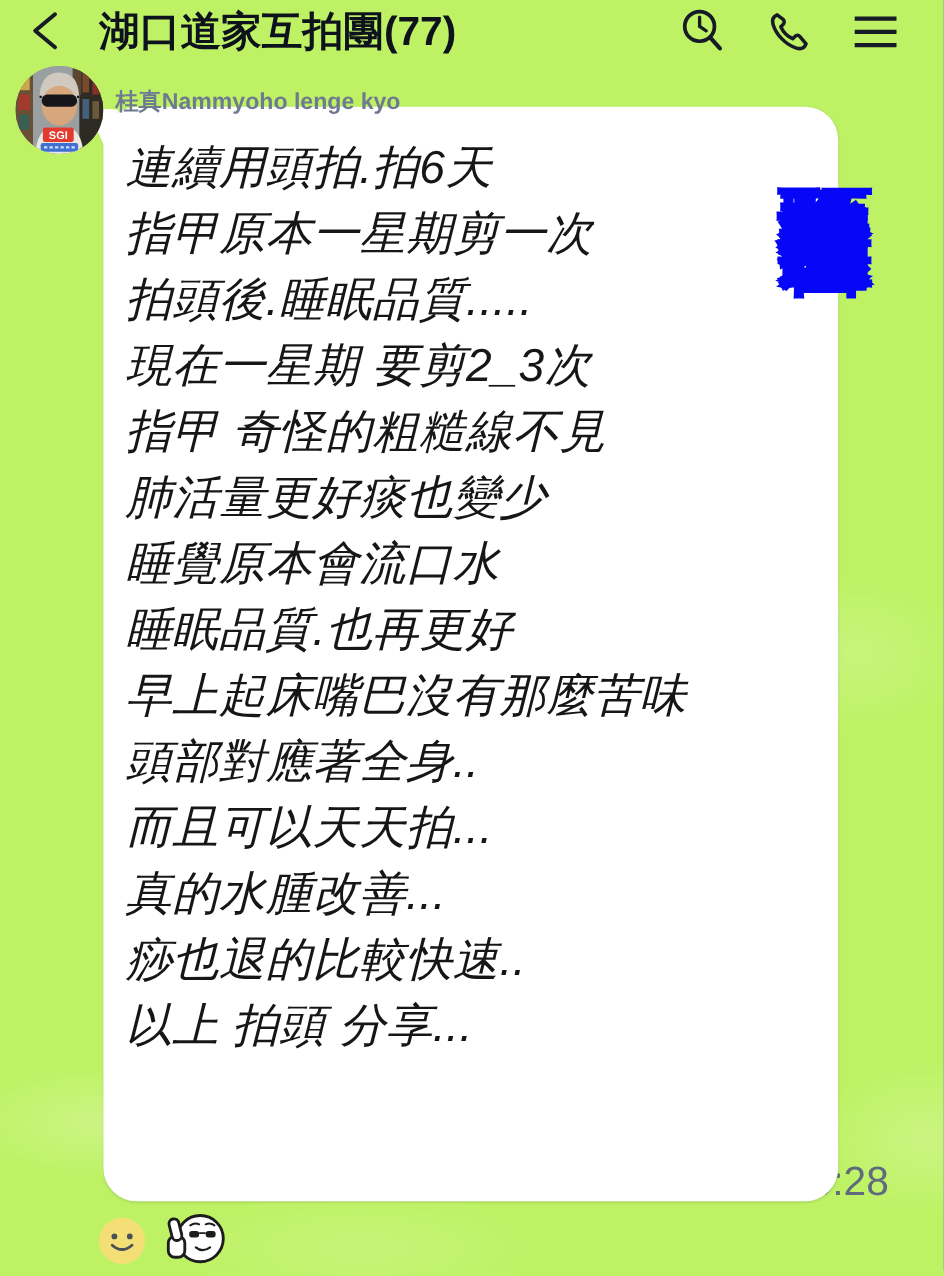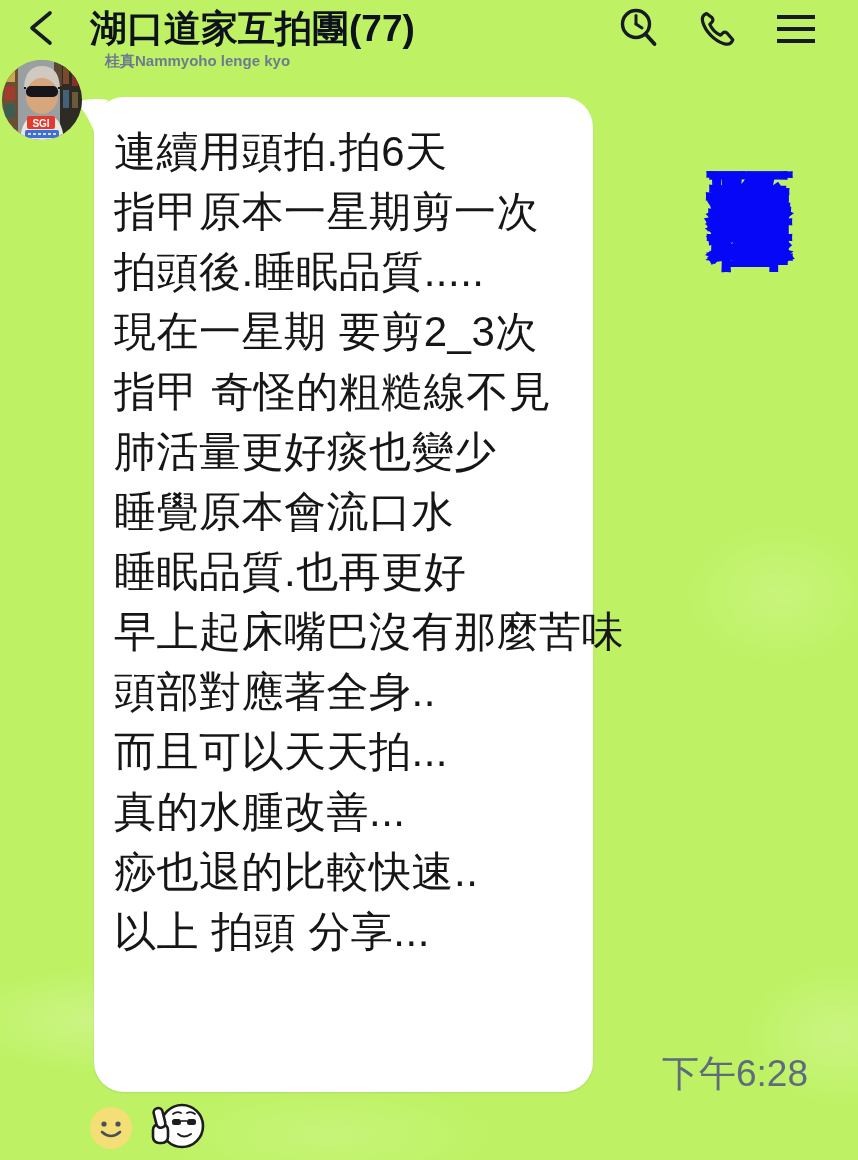--- a/index.html
+++ b/index.html
@@ -22,28 +22,28 @@
   .header { position:absolute; left:0; top:0; width:858px; height:58px; z-index:5; }
   .back-btn { position:absolute; left:22px; top:6px; width:40px; height:44px; cursor:pointer; }
   .chat-title { position:absolute; left:90px; top:4px; font-size:37px; font-weight:700;
     color:#0D121C; letter-spacing:0px; white-space:nowrap; }
   .hicon { position:absolute; top:6px; width:48px; height:48px; cursor:pointer; }
   .hicon.search { left:616px; }
   .hicon.call   { left:694px; }
   .hicon.menu   { left:772px; }
 
   
-  .avatar { position:absolute; left:2px; top:60px; width:80px; height:80px; z-index:4; cursor:pointer; }
-  .sender { position:absolute; left:105px; top:52px; font-size:15px; font-weight:700;
+  .avatar { position:absolute; left:14px; top:60px; width:80px; height:80px; z-index:4; cursor:pointer; }
+  .sender { position:absolute; left:105px; top:78px; font-size:21px; font-weight:700;
     color:#6E7A8F; z-index:4; white-space:nowrap; }
 
   
-  .bubble { position:absolute; left:94px; top:97px; width:499px; height:995px;
+  .bubble { position:absolute; left:94px; top:97px; width:668px; height:995px;
     background:#FFFFFF; border-radius:30px; z-index:3;
-    box-shadow:0 1px 2px rgba(40,60,110,0.12); }
+    box-shadow:0 1px 2px rgba(40,60,110,0.12);font-style:italic; }
   .bubble-tail { position:absolute; left:-19px; top:1px; width:34px; height:40px; }
   .bubble-text { position:absolute; left:20px; top:25px; width:516px; }
   .msg-line { font-size:42px; line-height:60px; color:#161616; white-space:nowrap;
     letter-spacing:0.5px; }
 
   .timestamp { position:absolute; left:662px; top:1049px; font-size:37px;
     color:#5F6B7D; z-index:2; white-space:nowrap; }
 
   
   .reaction { position:absolute; z-index:4; cursor:pointer; }

